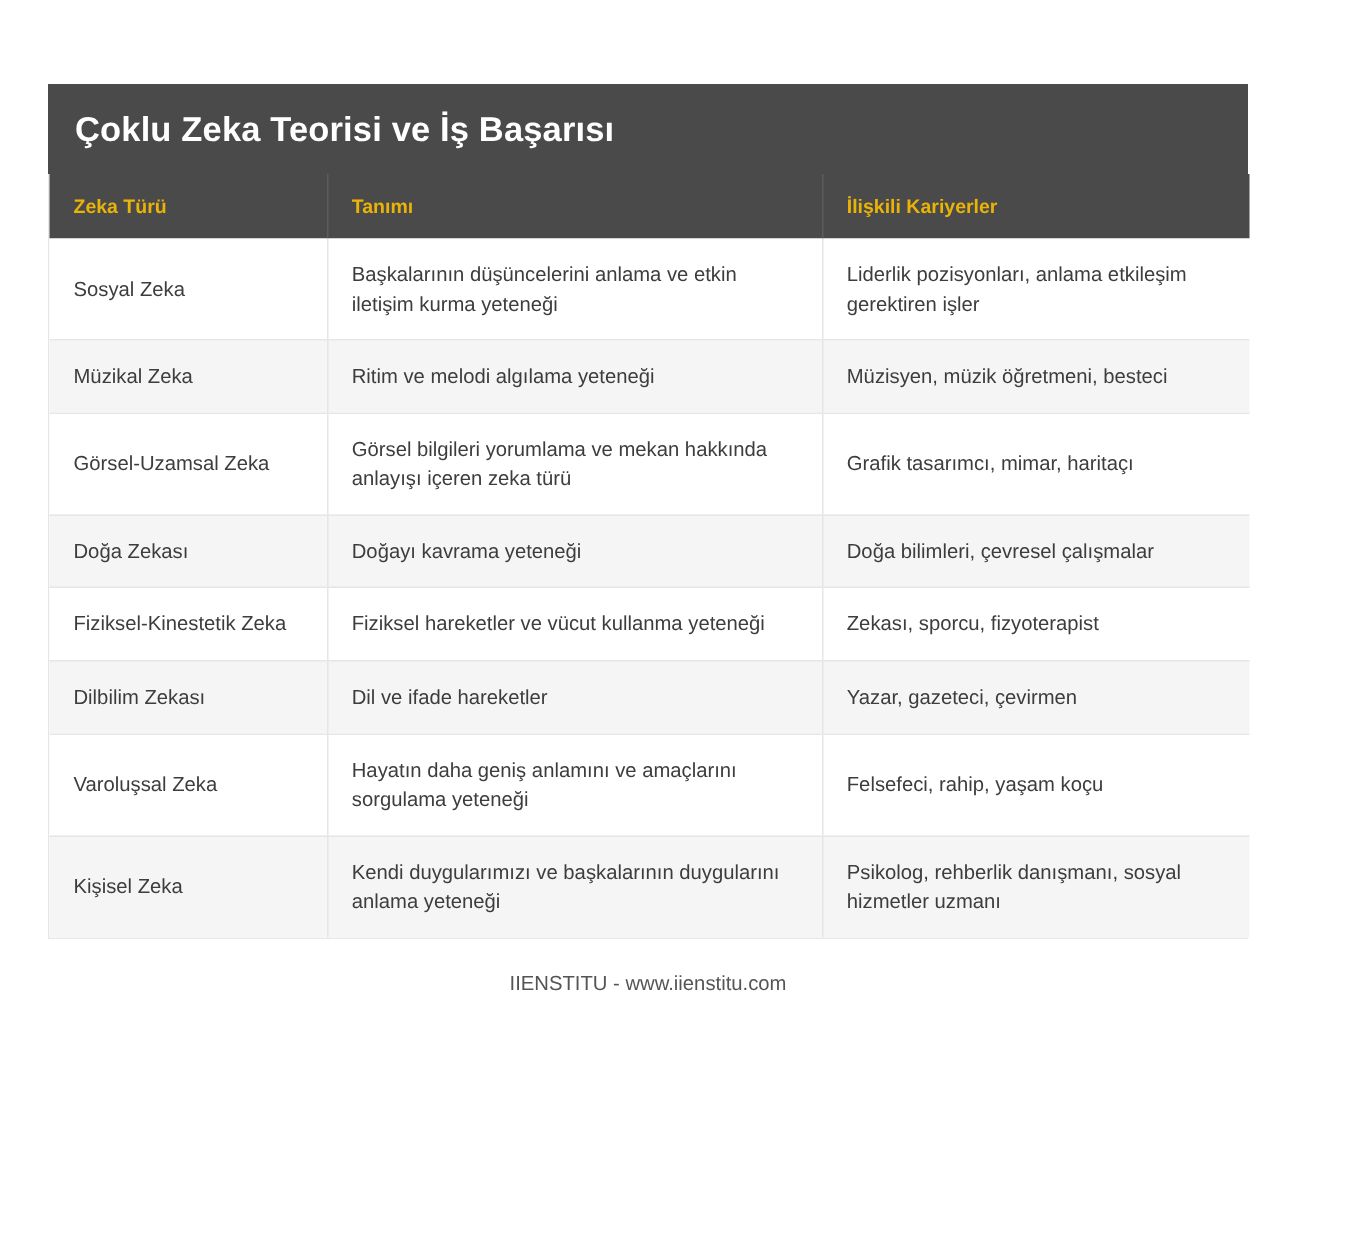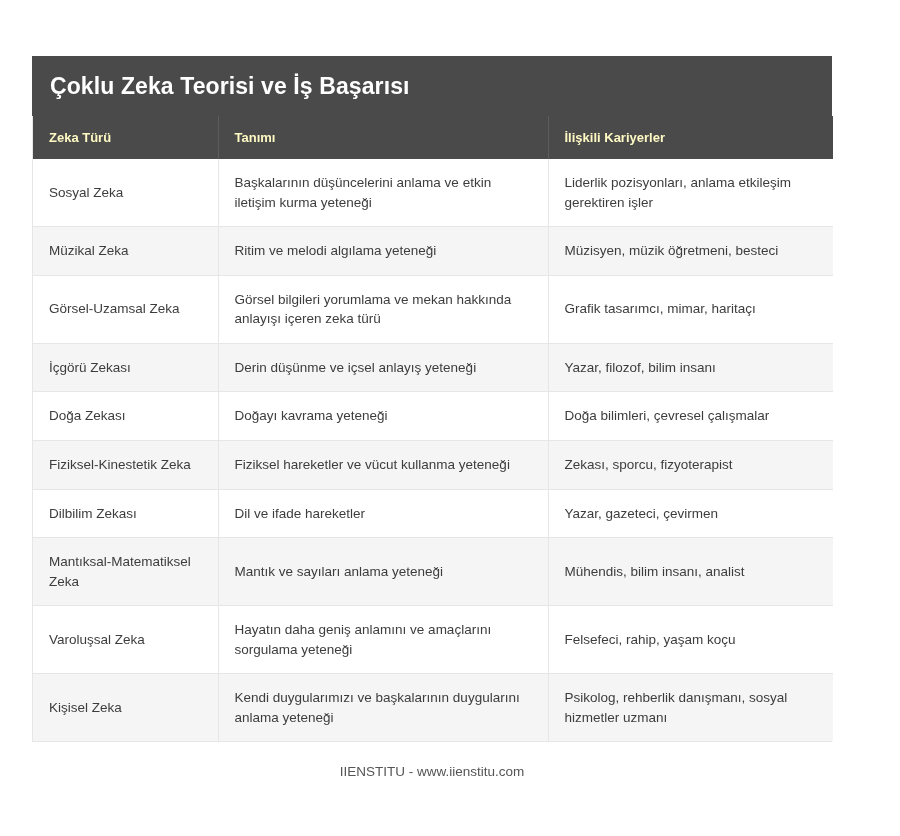--- a/index.html
+++ b/index.html
@@ -39,21 +39,21 @@
     align-items: center;
   }
   table.matrix {
     width: 800px;
     border-collapse: collapse;
     table-layout: fixed;
     background: #ffffff;
   }
   table.matrix thead th {
     background: #4a4a4a;
-    color: #fef9c3;
+    color: #eab308;
     font-size: 13px;
     font-weight: bold;
     text-align: left;
     padding: 14px 16px;
     border-right: 1px solid #5c5c5c;
     box-sizing: border-box;
   }
   table.matrix thead th:last-child {
     border-right: none;
   }
@@ -128,43 +128,33 @@
             <td>Müzikal Zeka</td>
             <td>Ritim ve melodi algılama yeteneği</td>
             <td>Müzisyen, müzik öğretmeni, besteci</td>
           </tr>
           <tr>
             <td>Görsel-Uzamsal Zeka</td>
             <td>Görsel bilgileri yorumlama ve mekan hakkında anlayışı içeren zeka türü</td>
             <td>Grafik tasarımcı, mimar, haritaçı</td>
           </tr>
           <tr>
-            <td>İçgörü Zekası</td>
-            <td>Derin düşünme ve içsel anlayış yeteneği</td>
-            <td>Yazar, filozof, bilim insanı</td>
-          </tr>
-          <tr>
             <td>Doğa Zekası</td>
             <td>Doğayı kavrama yeteneği</td>
             <td>Doğa bilimleri, çevresel çalışmalar</td>
           </tr>
           <tr>
             <td>Fiziksel-Kinestetik Zeka</td>
             <td>Fiziksel hareketler ve vücut kullanma yeteneği</td>
             <td>Zekası, sporcu, fizyoterapist</td>
           </tr>
           <tr>
             <td>Dilbilim Zekası</td>
             <td>Dil ve ifade hareketler</td>
             <td>Yazar, gazeteci, çevirmen</td>
-          </tr>
-          <tr>
-            <td>Mantıksal-Matematiksel Zeka</td>
-            <td>Mantık ve sayıları anlama yeteneği</td>
-            <td>Mühendis, bilim insanı, analist</td>
           </tr>
           <tr>
             <td>Varoluşsal Zeka</td>
             <td>Hayatın daha geniş anlamını ve amaçlarını sorgulama yeteneği</td>
             <td>Felsefeci, rahip, yaşam koçu</td>
           </tr>
           <tr>
             <td>Kişisel Zeka</td>
             <td>Kendi duygularımızı ve başkalarının duygularını anlama yeteneği</td>
             <td>Psikolog, rehberlik danışmanı, sosyal hizmetler uzmanı</td>

